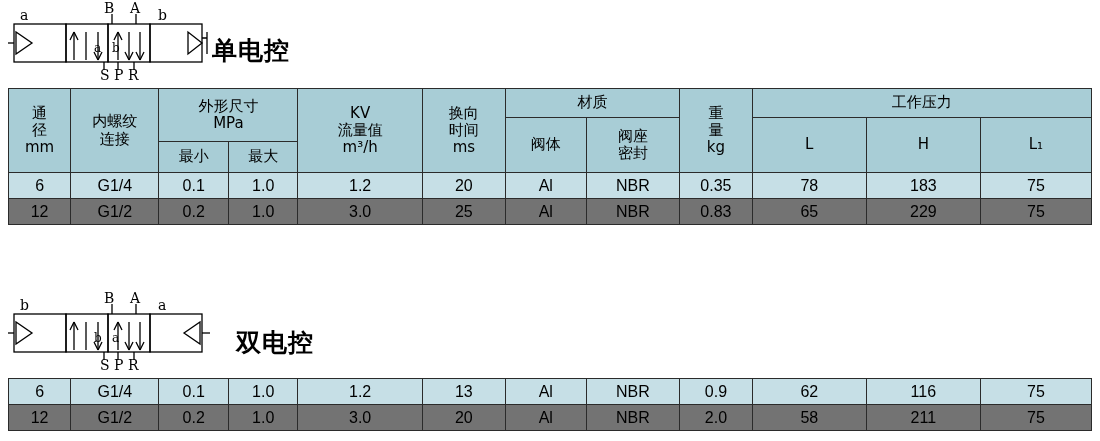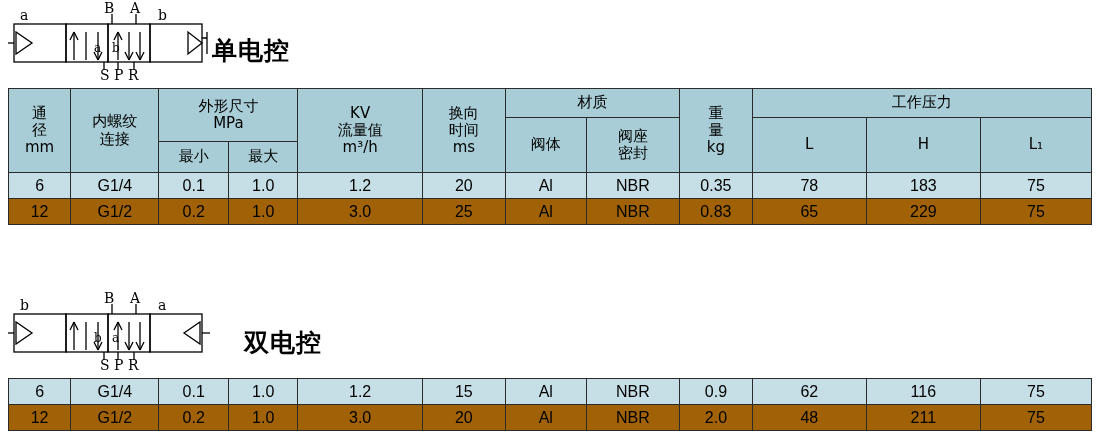--- a/index.html
+++ b/index.html
@@ -33,21 +33,21 @@
 
   .section-title {
     position: absolute;
     font-size: 25px;
     font-weight: bold;
     color: #000;
     letter-spacing: 1px;
     font-family: "DejaVu Sans", sans-serif;
   }
   #title-single { left: 212px; top: 34px; }
-  #title-double { left: 244px; top: 326px; }
+  #title-double { left: 236px; top: 326px; }
 
   
   table {
     border-collapse: collapse;
     table-layout: fixed;
     position: absolute;
     font-size: 15px;
   }
   table td, table th {
     border: 1px solid #2b2b2b;
@@ -62,21 +62,21 @@
     font-size: 15px;
     line-height: 1.15;
   }
   .row {
     background: #c6dfe6;
     height: 26px;
     font-family: "Liberation Sans", sans-serif;
     font-size: 16px;
   }
   .row.alt {
-    background: #a16207;
+    background: #737373;
   }
 
   #table-main {
     left: 8px;
     top: 88px;
     width: 1084px;
   }
   #table-second {
     left: 8px;
     top: 378px;
@@ -294,38 +294,38 @@
       <col style="width:110px">
       <col style="width:107px">
     </colgroup>
     <tbody>
       <tr class="row">
         <td>6</td>
         <td>G1/4</td>
         <td>0.1</td>
         <td>1.0</td>
         <td>1.2</td>
-        <td>15</td>
+        <td>13</td>
         <td>Al</td>
         <td>NBR</td>
         <td>0.9</td>
         <td>62</td>
         <td>116</td>
         <td>75</td>
       </tr>
       <tr class="row alt">
         <td>12</td>
         <td>G1/2</td>
         <td>0.2</td>
         <td>1.0</td>
         <td>3.0</td>
         <td>20</td>
         <td>Al</td>
         <td>NBR</td>
         <td>2.0</td>
-        <td>48</td>
+        <td>58</td>
         <td>211</td>
         <td>75</td>
       </tr>
     </tbody>
   </table>
 
 </div>
 
 </body></html>

